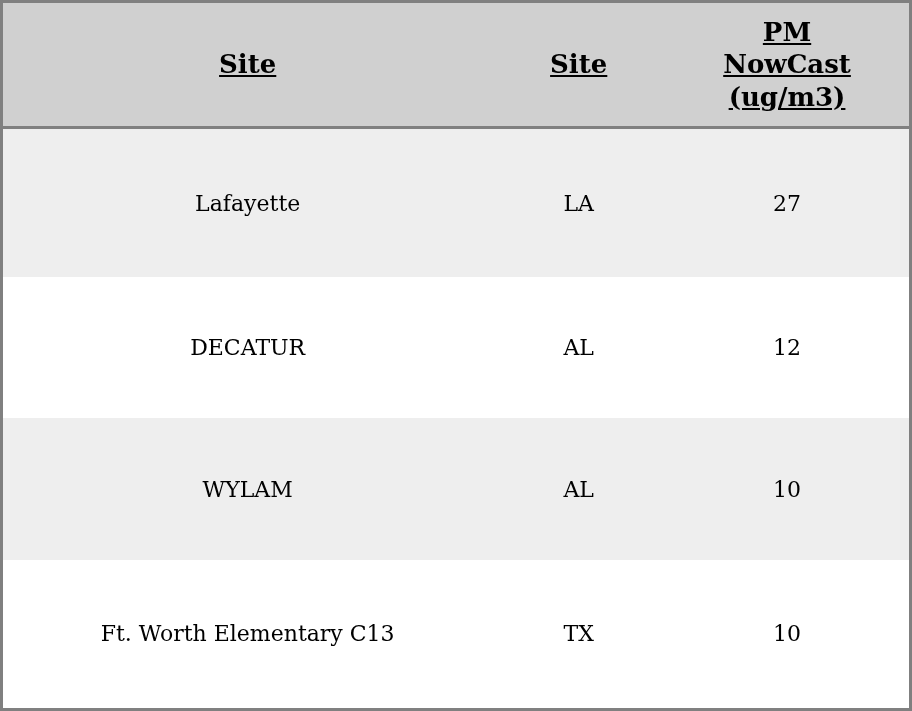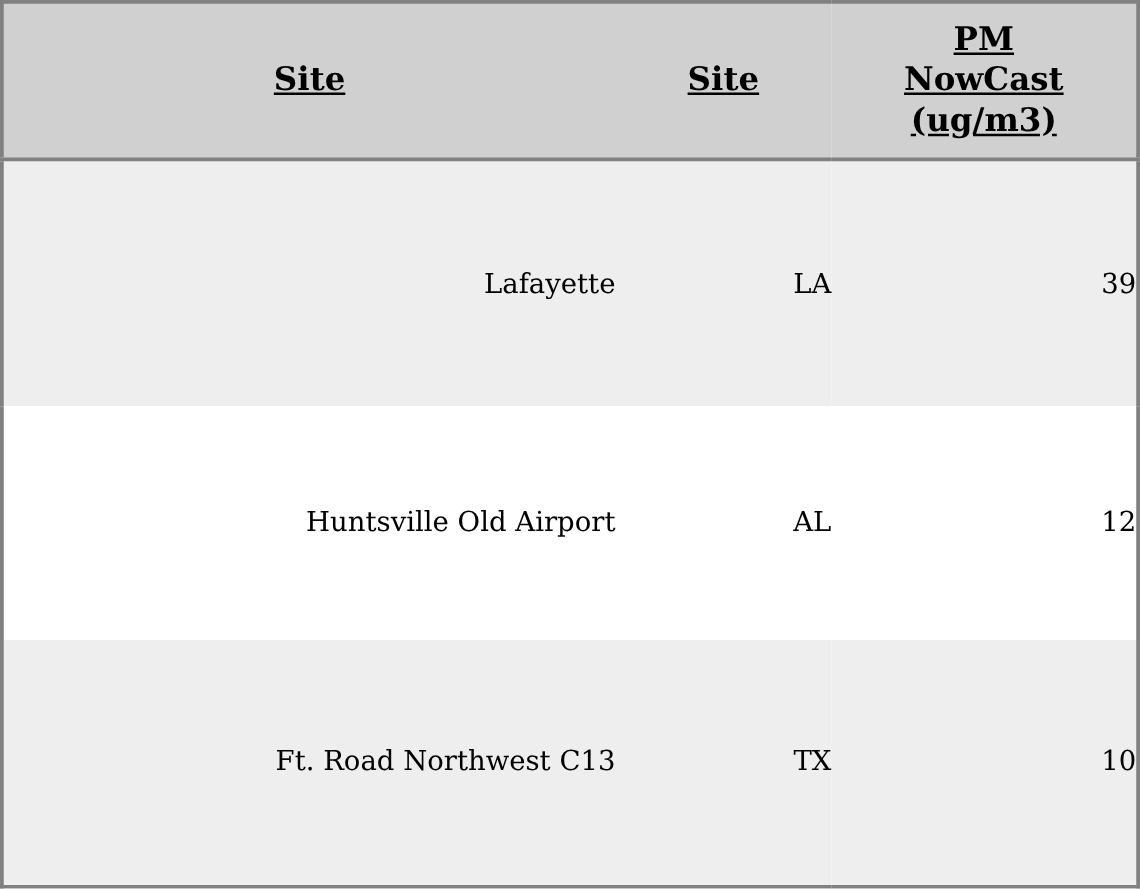--- a/index.html
+++ b/index.html
@@ -39,21 +39,21 @@
     display: inline-block;
     max-width: 160px; 
     text-decoration: underline;
   }
   table.pm-table thead th.col-site .hdr-wrap,
   table.pm-table thead th.col-state .hdr-wrap {
     max-width: none;
   }
   table.pm-table tbody td {
     font-size: 22px;
-    text-align: right;
+    text-align: center;
     vertical-align: middle;
     padding: 0;
     border: none;
   }
   table.pm-table tbody tr:nth-child(odd)  { background: #eeeeee; }
   table.pm-table tbody tr:nth-child(even) { background: #ffffff; }
   col.col-site  { width: 54%; }
   col.col-state { width: 19%; }
   col.col-pm    { width: 27%; }
 </style>
@@ -77,27 +77,32 @@
         </th>
         <th class="col-pm">
           <span class="hdr-wrap">PM NowCast (ug/m3)</span>
         </th>
       </tr>
     </thead>
     <tbody>
       <tr>
         <td>Lafayette</td>
         <td>LA</td>
-        <td>39</td>
+        <td>27</td>
       </tr>
       <tr>
-        <td>Huntsville Old Airport</td>
+        <td>DECATUR</td>
         <td>AL</td>
         <td>12</td>
       </tr>
       <tr>
-        <td>Ft. Road Northwest C13</td>
+        <td>WYLAM</td>
+        <td>AL</td>
+        <td>10</td>
+      </tr>
+      <tr>
+        <td>Ft. Worth Elementary C13</td>
         <td>TX</td>
         <td>10</td>
       </tr>
     </tbody>
   </table>
 </div>
 
 </body></html>

